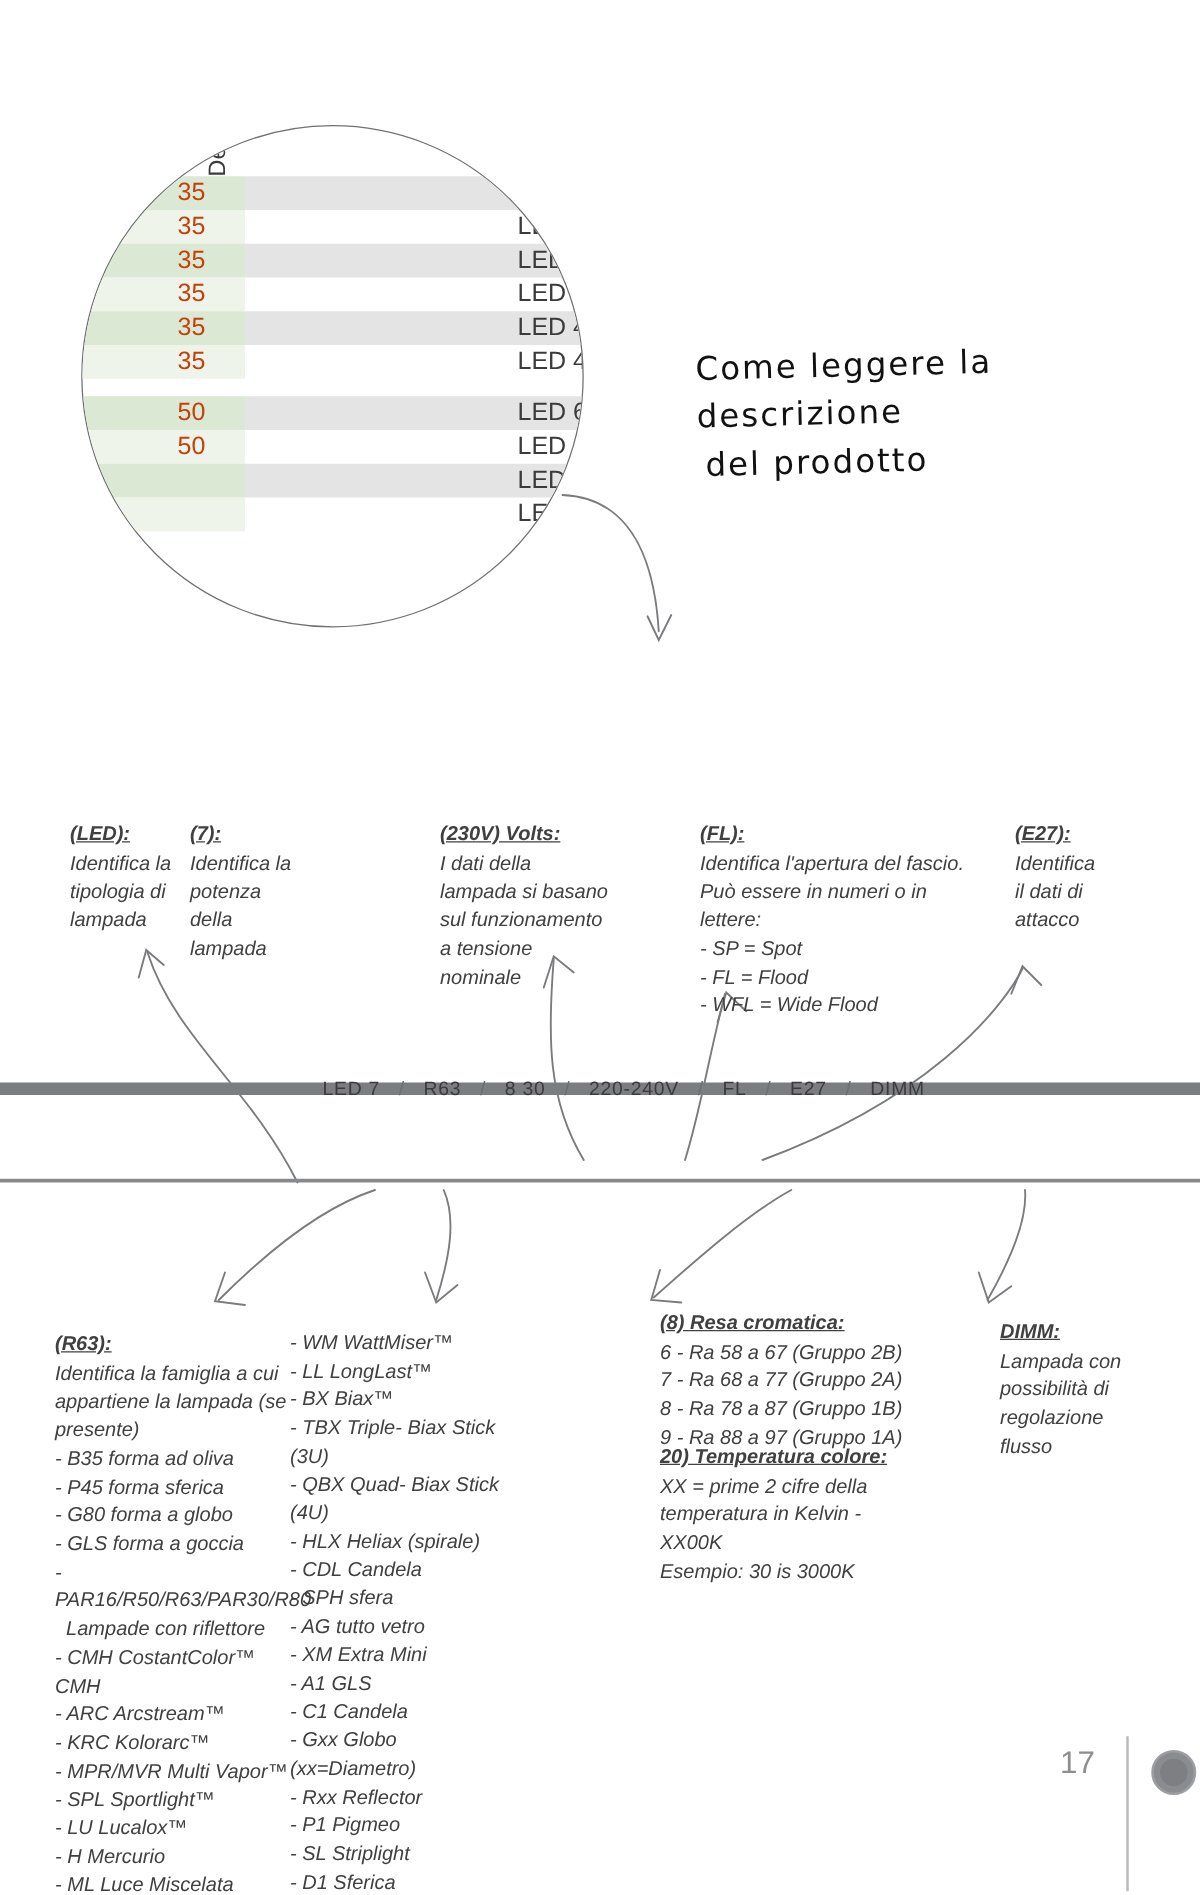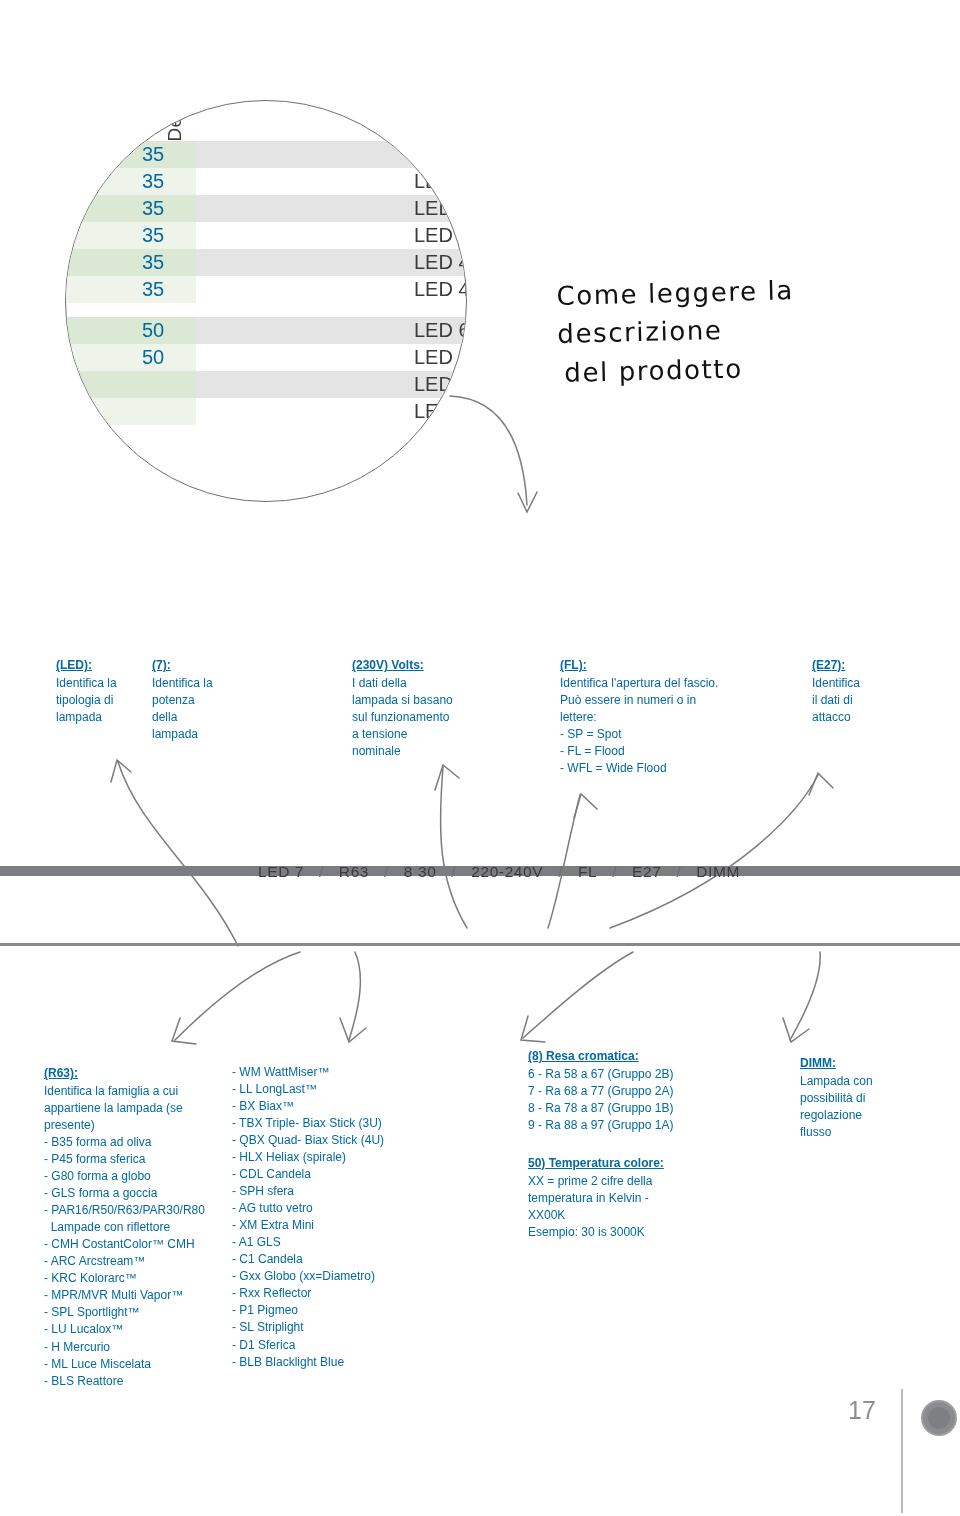--- a/index.html
+++ b/index.html
@@ -44,21 +44,21 @@
   .rows{position:absolute;left:-70px;top:140px;width:620px;}
   .row{position:relative;height:27px;}
   .row .wcell{
     position:absolute;left:0;top:0;width:200px;height:27px;
   }
   .row .dcell{
     position:absolute;left:200px;top:0;right:0;height:27px;
   }
   .row .w{
     position:absolute;left:146px;top:2px;
-    font-size:20px;color:#0369a1;
+    font-size:20px;color:#c2410c;
     font-family:"Liberation Sans", sans-serif;
   }
   .row .d{
     position:absolute;left:218px;top:2px;
     font-size:20px;color:#3b3b3d;white-space:nowrap;
     font-family:"Liberation Sans", sans-serif;
   }
   .row.shade .dcell{background:#e4e4e4;}
   .row.shade .wcell{background:#dbe8d4;}
   .row.plain .wcell{background:#eef4ea;}
@@ -72,21 +72,21 @@
     font-size:26px;color:#111;line-height:1.45;
     letter-spacing:1.6px;
     transform:rotate(-1.4deg);transform-origin:left top;
   }
   .handwrite .l2{display:block;margin-left:6px;margin-top:2px;}
 
   
   .conn{position:absolute;left:0;top:0;width:960px;height:1516px;pointer-events:none;}
 
   
-  .ann{position:absolute;font-size:12px;line-height:1.42;color:#0369a1;
+  .ann{position:absolute;font-style:italic;font-size:16px;line-height:1.42;color:#404040;
        font-family:"Liberation Sans", sans-serif;}
   .ann .t{font-weight:bold;text-decoration:underline;display:block;margin-bottom:1px;}
   .ann .li{display:block;white-space:nowrap;}
 
   #ann-led{left:56px;top:657px;width:92px;}
   #ann-7{left:152px;top:657px;width:92px;}
   #ann-230v{left:352px;top:657px;width:140px;}
   #ann-fl{left:560px;top:657px;width:230px;}
   #ann-e27{left:812px;top:657px;width:110px;}
 
@@ -375,21 +375,21 @@
 
   <div class="ann" id="ann-resa">
     <span class="t">(8) Resa cromatica:</span>
     <span class="li">6 - Ra 58 a 67 (Gruppo 2B)</span>
     <span class="li">7 - Ra 68 a 77 (Gruppo 2A)</span>
     <span class="li">8 - Ra 78 a 87 (Gruppo 1B)</span>
     <span class="li">9 - Ra 88 a 97 (Gruppo 1A)</span>
   </div>
 
   <div class="ann" id="ann-temp">
-    <span class="t">50) Temperatura colore:</span>
+    <span class="t">20) Temperatura colore:</span>
     <span class="li">XX = prime 2 cifre della</span>
     <span class="li">temperatura in Kelvin -</span>
     <span class="li">XX00K</span>
     <span class="li">Esempio: 30 is 3000K</span>
   </div>
 
   <div class="ann" id="ann-dimm">
     <span class="t">DIMM:</span>
     <span class="li">Lampada con</span>
     <span class="li">possibilità di</span>

